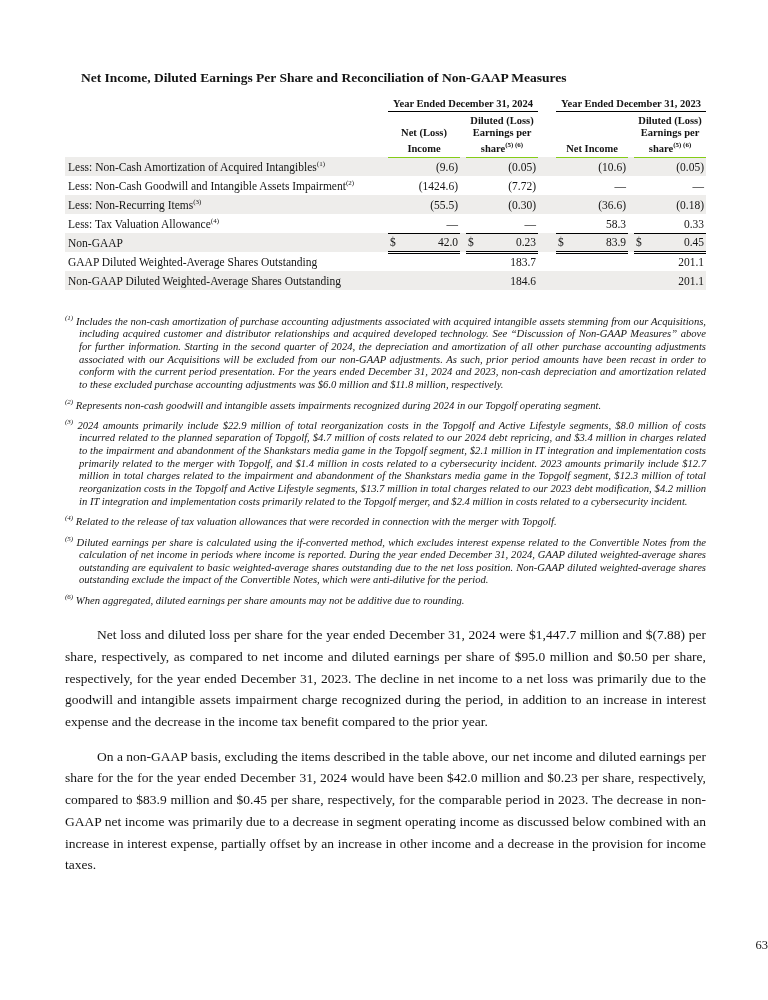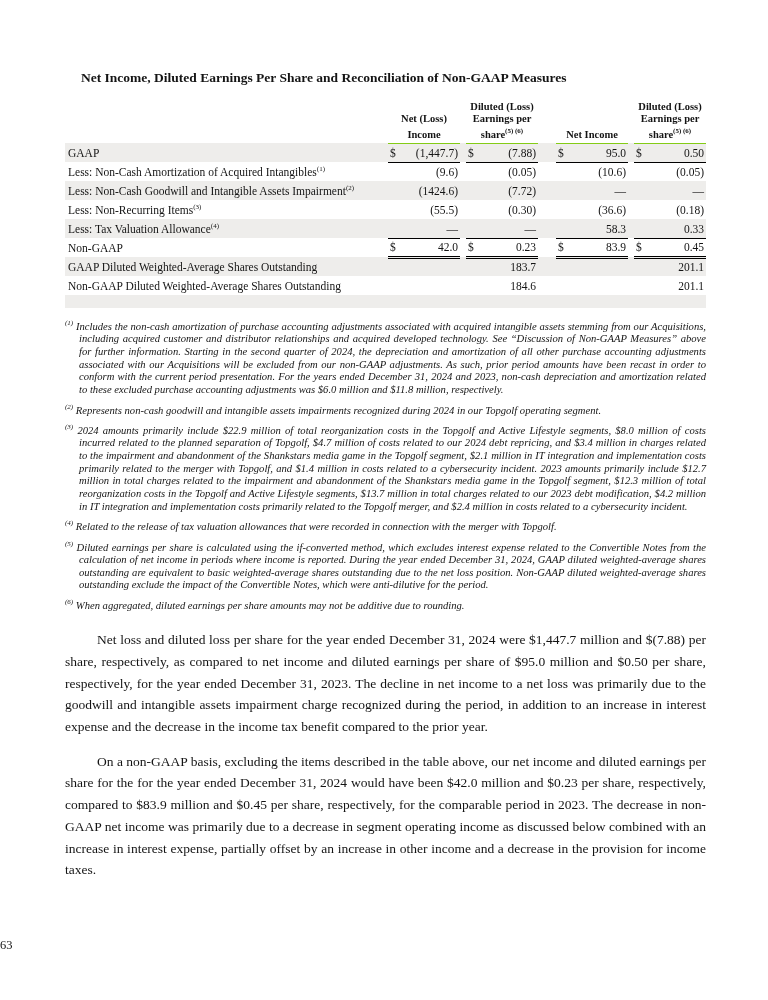--- a/index.html
+++ b/index.html
@@ -30,21 +30,21 @@
   tr.dbl-after td.num { border-bottom:3px double #000; }
   tr.end-band td { height:13px; padding:0; }
 
   .footnotes { margin-bottom:17px;font-style:italic; }
   .footnote { font-size:10.6px; line-height:12.7px; text-align:justify;
               padding-left:14px; text-indent:-14px; margin-bottom:4px; }
   .footnote sup { font-size:7px; }
 
   .bodypara { font-size:13.5px; line-height:21.7px; text-align:justify; text-indent:32px; margin-bottom:13px;font-family:Liberation Serif, serif; }
 
-  .page-number { position:absolute; left:0; right:0; top:938px; text-align:left; font-size:12.5px; }
+  .page-number { position:absolute; left:0; right:0; top:938px; text-align:right; font-size:12.5px; }
 </style>
 </head>
 <body>
 
 <div class="content">
 
   <div class="doc-title">Net Income, Diluted Earnings Per Share and Reconciliation of Non-GAAP Measures</div>
 
 
   <table class="recon">
@@ -54,40 +54,36 @@
         <col class="c-gap">
         <col class="c-num">
       <col class="c-mid">
         <col class="c-num">
         <col class="c-gap">
         <col class="c-num">
     </colgroup>
     <thead>
       <tr>
         <th></th>
+        <th class="yr" colspan="3">Year Ended December 31, 2024</th>
+        <th></th>
+        <th class="yr" colspan="3">Year Ended December 31, 2023</th>
+      </tr>
+      <tr>
+        <th></th>
         <th class="sh"><span>Net (Loss) Income</span><sup></sup></th>
         <th></th>
         <th class="sh"><span>Diluted (Loss) Earnings per share</span><sup>(5) (6)</sup></th>
         <th></th>
         <th class="sh"><span>Net Income</span><sup></sup></th>
         <th></th>
         <th class="sh"><span>Diluted (Loss) Earnings per share</span><sup>(5) (6)</sup></th>
       </tr>
     </thead>
     <tbody>
-      <tr class="rule-after">
-        <td class="lbl"><span>GAAP</span><sup></sup></td>
-        <td class="num"><span class="dl">$</span><span>(1,447.7)</span></td>
-        <td></td>
-        <td class="num"><span class="dl">$</span><span>(7.88)</span></td>
-        <td></td>
-        <td class="num"><span class="dl">$</span><span>95.0</span></td>
-        <td></td>
-        <td class="num"><span class="dl">$</span><span>0.50</span></td>
-      </tr>
       <tr>
         <td class="lbl"><span>Less: Non-Cash Amortization of Acquired Intangibles</span><sup>(1)</sup></td>
         <td class="num"><span class="dl"></span><span>(9.6)</span></td>
         <td></td>
         <td class="num"><span class="dl"></span><span>(0.05)</span></td>
         <td></td>
         <td class="num"><span class="dl"></span><span>(10.6)</span></td>
         <td></td>
         <td class="num"><span class="dl"></span><span>(0.05)</span></td>
       </tr>

